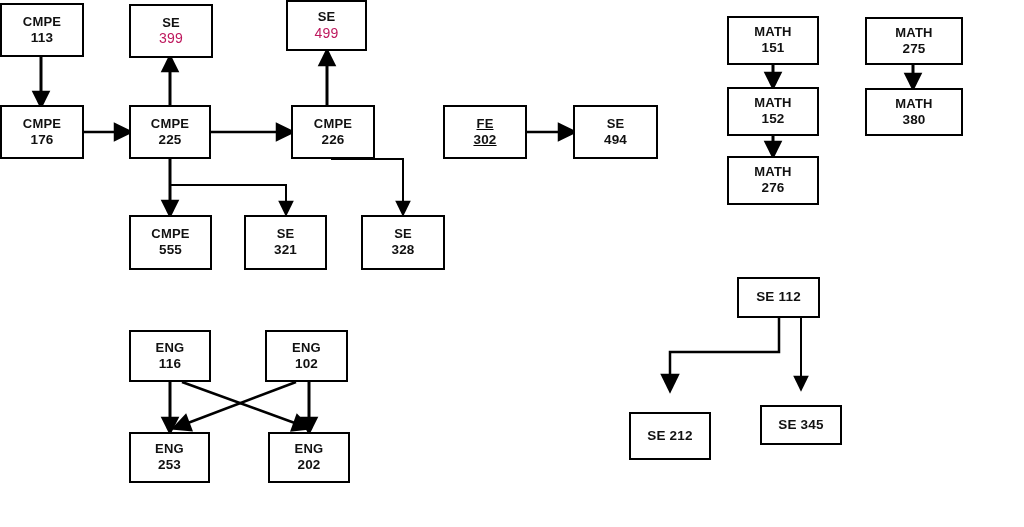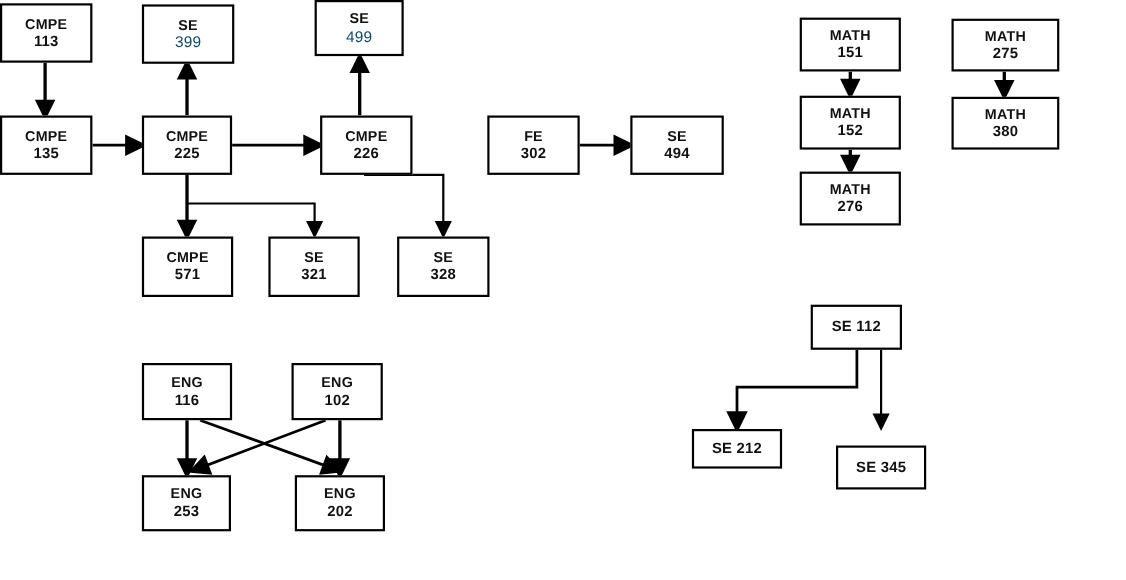--- a/index.html
+++ b/index.html
@@ -47,21 +47,21 @@
   .node .num {
     font-weight: bold;
     font-size: 13.5px;
     color: #111111;
     letter-spacing: 0.2px;
   }
   
   .node.light .num {
     font-weight: normal;
     font-size: 14px;
-    color: #0c4a6e;
+    color: #be185d;
   }
   
   .node.single .code {
     font-size: 13.5px;
   }
 </style>
 </head>
 <body>
 
 <div id="canvas">
@@ -97,49 +97,49 @@
       </g>
   </svg>
 
   <div id="nodes-group">
       <div class="node" style="left: 0px; top: 3px; width: 84px; height: 54px;">
         <span class="code">CMPE</span>
         <span class="num">113</span>
       </div>
       <div class="node" style="left: 0px; top: 105px; width: 84px; height: 54px;">
         <span class="code">CMPE</span>
-        <span class="num">135</span>
+        <span class="num">176</span>
       </div>
       <div class="node light" style="left: 129px; top: 4px; width: 84px; height: 54px;">
         <span class="code">SE</span>
         <span class="num">399</span>
       </div>
       <div class="node light" style="left: 286px; top: 0px; width: 81px; height: 51px;">
         <span class="code">SE</span>
         <span class="num">499</span>
       </div>
       <div class="node" style="left: 129px; top: 105px; width: 82px; height: 54px;">
         <span class="code">CMPE</span>
         <span class="num">225</span>
       </div>
       <div class="node" style="left: 291px; top: 105px; width: 84px; height: 54px;">
         <span class="code">CMPE</span>
         <span class="num">226</span>
       </div>
-      <div class="node" style="left: 443px; top: 105px; width: 84px; height: 54px;">
+      <div class="node" style="left: 443px; top: 105px; width: 84px; height: 54px; text-decoration: underline;">
         <span class="code">FE</span>
         <span class="num">302</span>
       </div>
       <div class="node" style="left: 573px; top: 105px; width: 85px; height: 54px;">
         <span class="code">SE</span>
         <span class="num">494</span>
       </div>
       <div class="node" style="left: 129px; top: 215px; width: 83px; height: 55px;">
         <span class="code">CMPE</span>
-        <span class="num">571</span>
+        <span class="num">555</span>
       </div>
       <div class="node" style="left: 244px; top: 215px; width: 83px; height: 55px;">
         <span class="code">SE</span>
         <span class="num">321</span>
       </div>
       <div class="node" style="left: 361px; top: 215px; width: 84px; height: 55px;">
         <span class="code">SE</span>
         <span class="num">328</span>
       </div>
       <div class="node" style="left: 727px; top: 16px; width: 92px; height: 49px;">
@@ -174,21 +174,21 @@
         <span class="code">ENG</span>
         <span class="num">253</span>
       </div>
       <div class="node" style="left: 268px; top: 432px; width: 82px; height: 51px;">
         <span class="code">ENG</span>
         <span class="num">202</span>
       </div>
       <div class="node single" style="left: 737px; top: 277px; width: 83px; height: 41px; text-align: center;">
         <span class="code">SE 112</span>
       </div>
-      <div class="node single" style="left: 629px; top: 390px; width: 82px; height: 36px;">
+      <div class="node single" style="left: 629px; top: 412px; width: 82px; height: 48px;">
         <span class="code">SE 212</span>
       </div>
       <div class="node single" style="left: 760px; top: 405px; width: 82px; height: 40px;">
         <span class="code">SE 345</span>
       </div>
     </div>
 
 </div>
 
 </body></html>

